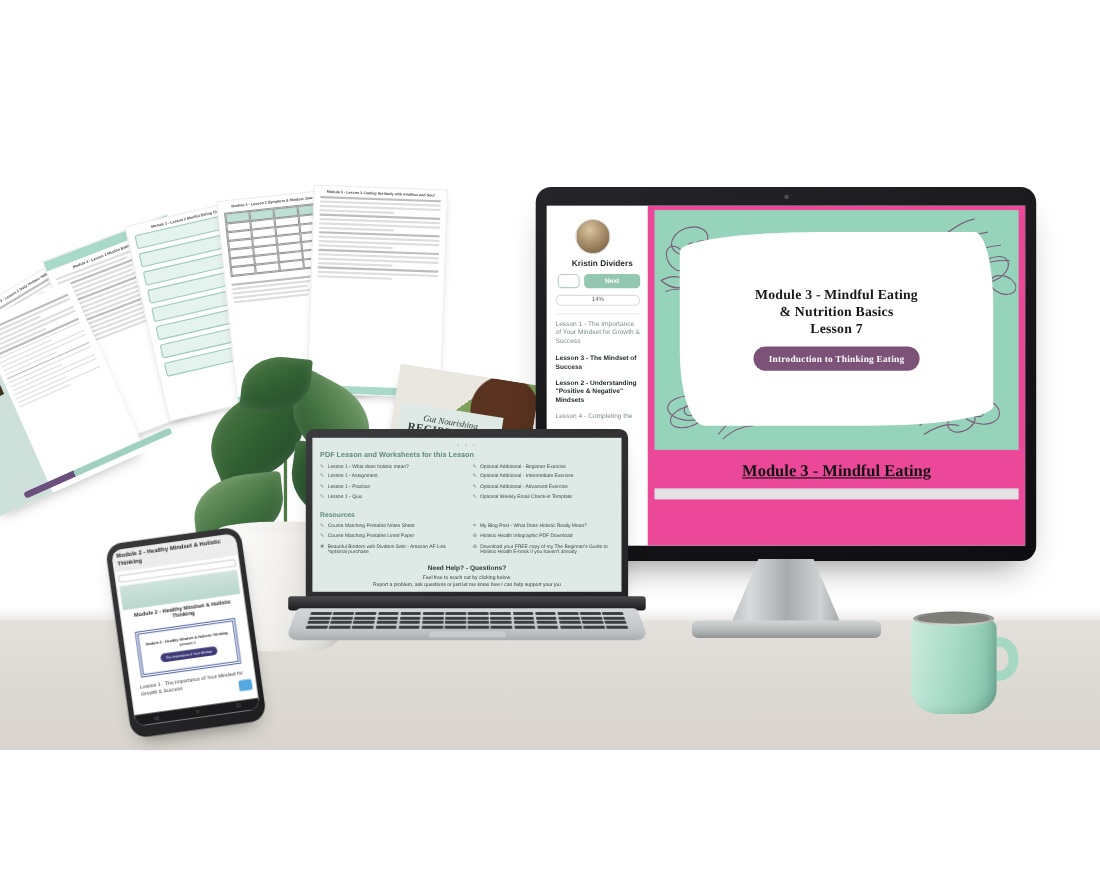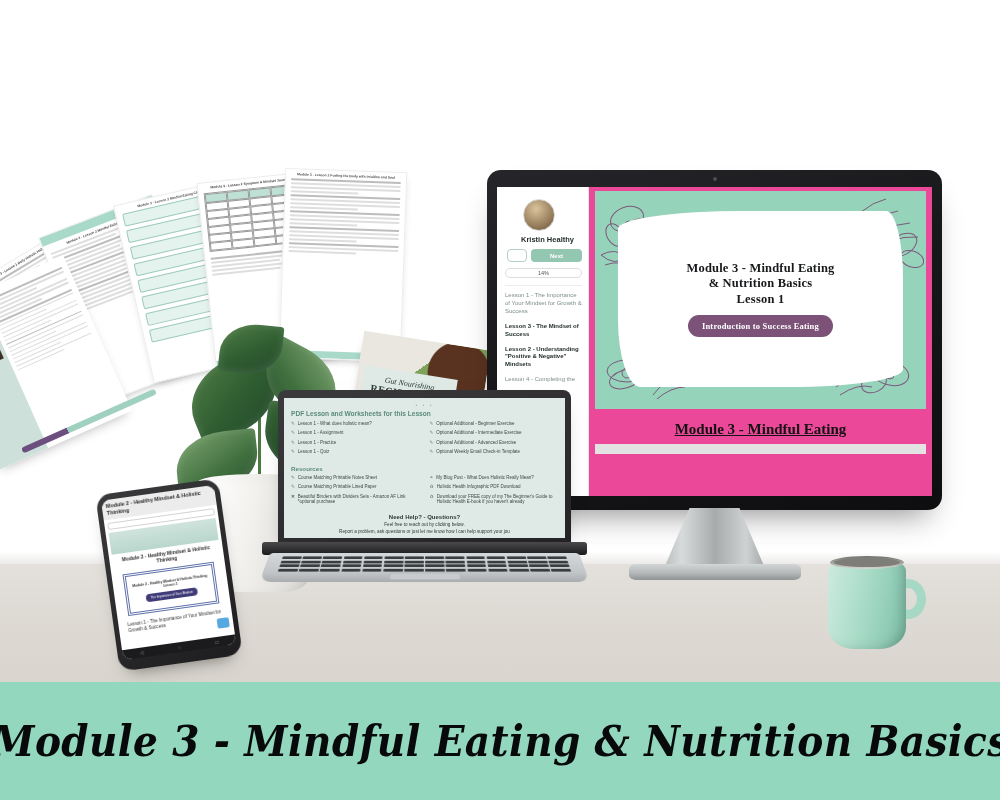--- a/index.html
+++ b/index.html
@@ -414,21 +414,21 @@
       <div class="pen"></div>
     </div>
 
     <div class="monitor">
       <div class="monitor-body"></div>
       <div class="monitor-cam"></div>
       <div class="monitor-screen">
 
         <div class="m-sidebar">
           <div class="m-avatar"></div>
-          <div class="m-username">Kristin Healthy</div>
+          <div class="m-username">Kristin Dividers</div>
           <div class="m-navrow">
             <div class="m-prev"></div>
             <div class="m-next">Next</div>
           </div>
           <div class="m-progress">14%</div>
           <div class="m-hr"></div>
           <div class="m-lesson">Lesson 1 - The Importance of Your Mindset for Growth &amp; Success</div>
           <div class="m-lesson active">Lesson 3 - The Mindset of Success</div>
           <div class="m-lesson active">Lesson 2 - Understanding "Positive &amp; Negative" Mindsets</div>
           <div class="m-lesson">Lesson 4 - Completing the</div>
@@ -473,22 +473,22 @@
                 <ellipse cx="42" cy="48" rx="13" ry="9" transform="rotate(-25 42 48)"></ellipse>
                 <circle cx="58" cy="40" r="4"></circle>
                 <path d="M4 52 q16 -14 32 -10"></path>
                   <path d="M8 60 q18 -12 32 -8"></path>
               </g>
             </svg>
 
             <div class="video-inner">
               <div class="slide-title">Module 3 - Mindful Eating</div>
               <div class="slide-title">&amp; Nutrition Basics</div>
-              <div class="slide-title">Lesson 1</div>
-              <div class="slide-btn">Introduction to Success Eating</div>
+              <div class="slide-title">Lesson 7</div>
+              <div class="slide-btn">Introduction to Thinking Eating</div>
             </div>
           </div>
           <div class="m-heading">Module 3 - Mindful Eating</div>
           <div class="m-underbar"></div>
         </div>
       </div>
       <div class="monitor-stand-neck"></div>
       <div class="monitor-stand-base"></div>
     </div>
 
@@ -689,17 +689,14 @@
 
     <div class="mug">
       <div class="mug-handle"></div>
       <div class="mug-body"></div>
       <div class="mug-top"></div>
       <div class="mug-top-in"></div>
     </div>
 
   </div>
 
-  <div class="footer-band">
-    <div class="footer-title">Module 3 - Mindful Eating &amp; Nutrition Basics</div>
-  </div>
 
 </div>
 
 </body></html>

